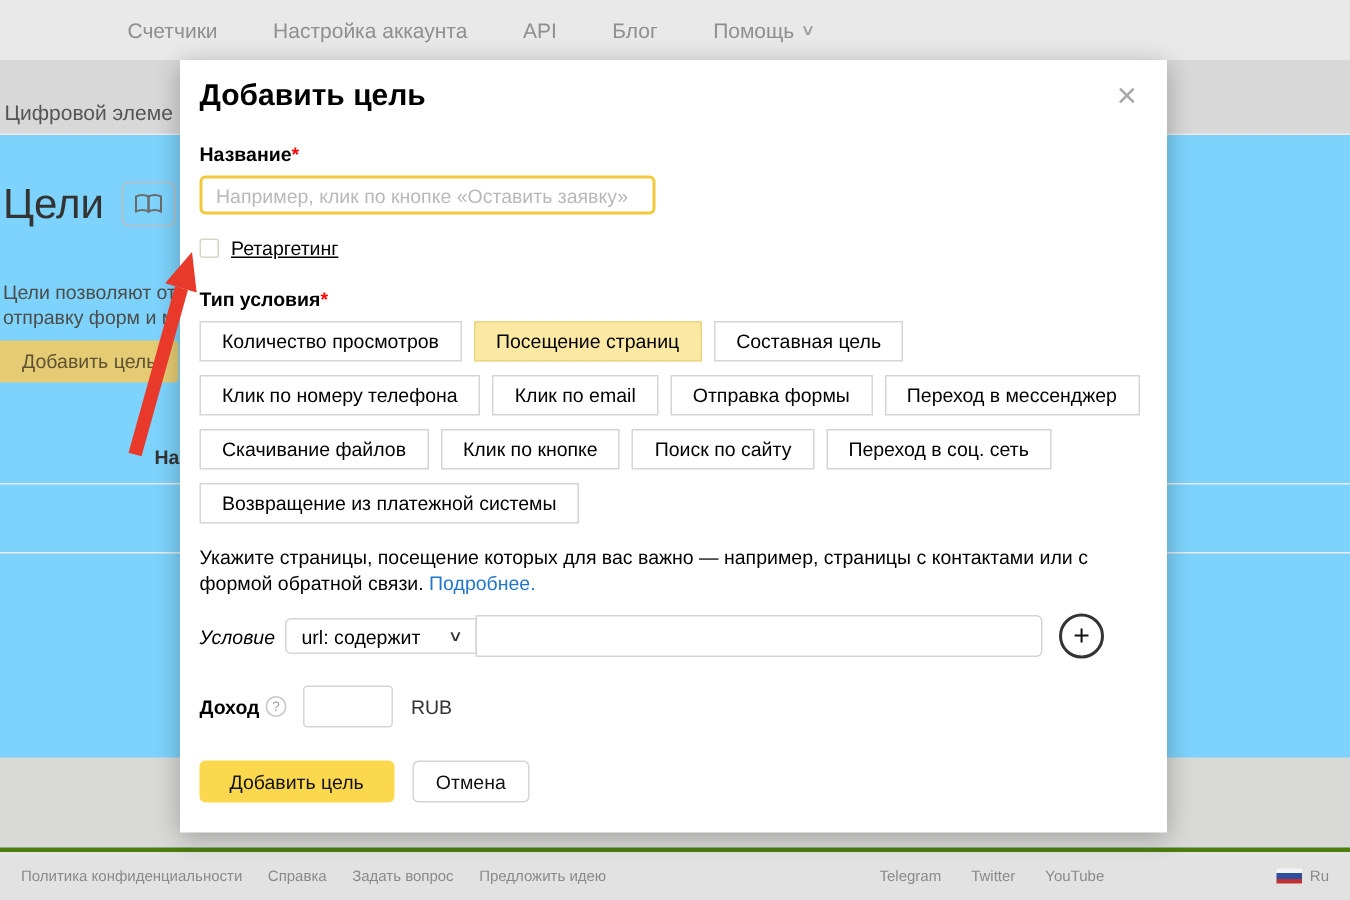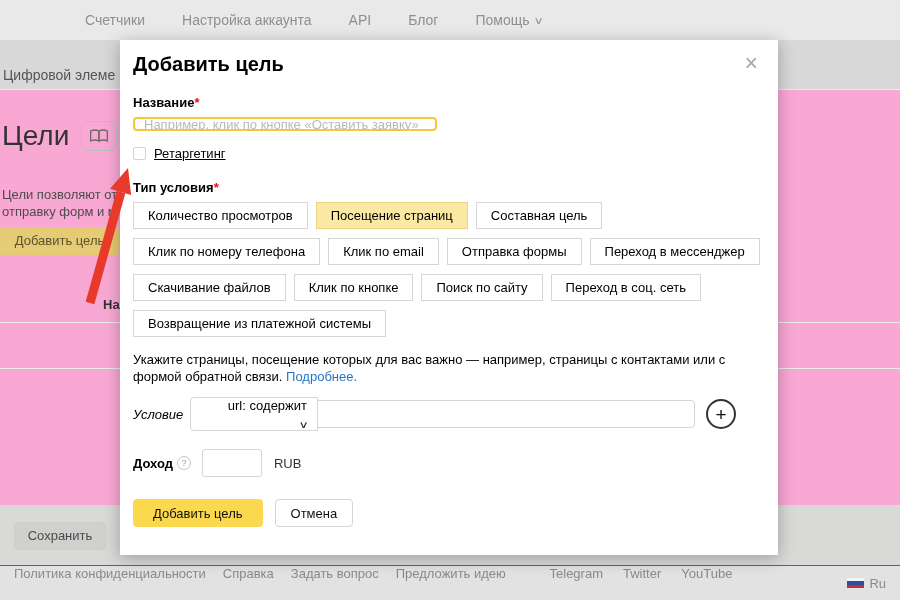--- a/index.html
+++ b/index.html
@@ -1,18 +1,18 @@
 <!DOCTYPE html>
 <html><head>
 <meta charset="utf-8">
 <style>
   * { box-sizing: border-box; margin: 0; padding: 0; }
   html, body { width: 900px; height: 600px; }
   body { font-family: "Liberation Sans", "DejaVu Sans", sans-serif; }
-  .page { position: relative; width: 900px; height: 600px; background: #f9a8d4; overflow: hidden; }
+  .page { position: relative; width: 900px; height: 600px; background: #7dd3fc; overflow: hidden; }
 
   
   .topnav { position: absolute; top: 0; left: 0; width: 900px; height: 40px; background: #e9e9e9;
             display: flex; align-items: center; gap: 37px; padding-left: 85px;
             color: #8f8f8f; font-size: 14px; }
   .topnav .nav-item { cursor: pointer; display: flex; align-items: center; gap: 5px; }
   .chev { font-size: 10px; color: #9a9a9a; transform: scaleX(1.4); display: inline-block; }
 
   .breadcrumb-band { position: absolute; top: 40px; left: 0; width: 900px; height: 50px;
                      background: #d8d8d8; border-bottom: 1px solid #ececec; }
@@ -26,59 +26,59 @@
                 background: #e5cb73; color: #5e5233; font-size: 13px; text-align: center;
                 line-height: 28px; border-radius: 0 3px 3px 0; }
   .bg-table-header { position: absolute; left: 103px; top: 297px; font-size: 13px; font-weight: bold; color: #333; }
   .bg-line { position: absolute; left: 0; width: 900px; height: 1px; background: #ebebeb; }
   .bg-bottom-strip { position: absolute; left: 0; top: 505px; width: 900px; height: 60px; background: #d9d9d7; }
   .bg-save-btn { position: absolute; left: 14px; top: 522px; width: 92px; height: 28px;
                  background: #d0d0ce; color: #4a4a4a; font-size: 13px; text-align: center;
                  line-height: 28px; border-radius: 3px; }
 
   .footer { position: absolute; left: 0; top: 565px; width: 900px; height: 35px; background: #e2e2e2;
-            border-top: 1px solid #4d7c0f; display: flex; 
-            color: #8a8a8a; font-size: 13px; padding: 0 14px; }
+            border-top: 3px solid #4d7c0f; display: flex; align-items: center;
+            color: #8a8a8a; font-size: 10px; padding: 0 14px; }
   .footer .flinks { display: flex; gap: 17px; }
   .footer .fsocial { display: flex; gap: 20px; margin-left: auto; margin-right: 115px; }
   .footer .flang { display: flex; align-items: center; gap: 5px; }
   .flag { width: 17px; height: 11px; display: inline-block; border: 0; }
   .flag .st { height: 3.66px; }
   .flag .w { background: #f4f4f4; } .flag .b { background: #2d4f9e; } .flag .r { background: #c23131; }
 
   
   .modal { position: absolute; left: 120px; top: 40px; width: 658px; height: 515px; background: #fff;
            box-shadow: 0 3px 16px rgba(0,0,0,0.28); z-index: 10; padding: 13px 20px 0 13px;
            font-size: 13px; color: #000; }
   .modal-title { font-size: 20px; font-weight: bold; }
   .close-x { position: absolute; right: 20px; top: 12px; font-size: 23px; color: #a8a8a8;
              line-height: 1; cursor: pointer; font-weight: 400; }
   .field-label { font-weight: bold; margin-top: 19px; }
   .req { color: #f00; }
-  .name-input { display: block; margin-top: 7px; width: 304px; height: 14px; border: 2px solid #f2c83c;
+  .name-input { display: block; margin-top: 7px; width: 304px; height: 26px; border: 2px solid #f2c83c;
                 border-radius: 4px; padding: 0 9px; font-size: 13px; color: #333; outline: none;
                 font-family: "Liberation Sans", sans-serif; }
   .name-input::placeholder { color: #b9b9b9; }
   .checkbox-row { margin-top: 15px; display: flex; align-items: center; gap: 8px; text-decoration: underline; }
   .checkbox { width: 13px; height: 13px; border: 1px solid #d8d5c4; border-radius: 2px; background: #fff; }
 
   .chips-row { display: flex; gap: 8px; margin-top: 9px; }
   .chips-row.first { margin-top: 7px; }
   .chip { border: 1px solid #d5d5d5; border-radius: 0; background: #fff; height: 27px;
           line-height: 25px; padding: 0 14px; font-size: 13px; cursor: pointer; white-space: nowrap; }
   .chip.selected { background: #fbe8a2; border-color: #ebd584; }
 
   .hint { margin-top: 14px; width: 642px; line-height: 17px; }
   .hint .link { color: #2277cc; cursor: pointer; }
 
   .cond-row { margin-top: 12px; display: flex; align-items: center; }
   .cond-label { width: 57px; font-style: italic; }
-  .select-box { height: 34px; width: 128px; border: 1px solid #d5d5d5; border-radius: 4px 0 0 4px;
-                background: #fff; display: flex; align-items: flex-end; justify-content: space-between;
-                padding: 0 10px; cursor: pointer; flex-direction: column; }
+  .select-box { height: 24px; width: 128px; border: 1px solid #d5d5d5; border-radius: 4px 0 0 4px;
+                background: #fff; display: flex; align-items: center; justify-content: space-between;
+                padding: 0 10px; cursor: pointer; }
   .select-box .chev { color: #333; }
   .cond-input { height: 28px; width: 378px; margin-left: -1px; border: 1px solid #d5d5d5;
                 border-radius: 0 4px 4px 0; outline: none; padding: 0 8px; font-size: 13px;
                 font-family: "Liberation Sans", sans-serif; }
   .plus-btn { margin-left: 11px; width: 30px; height: 30px; border-radius: 50%; border: 2px solid #333;
               background: #fff; font-size: 19px; line-height: 25px; text-align: center; cursor: pointer;
               color: #111; }
 
   .income-row { margin-top: 18px; display: flex; align-items: center; }
   .income-label { font-weight: bold; }
@@ -126,21 +126,20 @@
     </span>
   </div>
 
   <div class="bg-desc" style="top:187px;">Цели позволяют от</div>
   <div class="bg-desc" style="top:204px;">отправку форм и м</div>
   <div class="bg-add-btn">Добавить цель</div>
   <div class="bg-table-header">На</div>
   <div class="bg-line" style="top:322px;"></div>
   <div class="bg-line" style="top:368px;"></div>
   <div class="bg-bottom-strip"></div>
-  <div class="bg-save-btn">Сохранить</div>
 
   <div class="footer">
     <div class="flinks">
       <span>Политика конфиденциальности</span>
       <span>Справка</span>
       <span>Задать вопрос</span>
       <span>Предложить идею</span>
     </div>
     <div class="fsocial">
       <span>Telegram</span>

